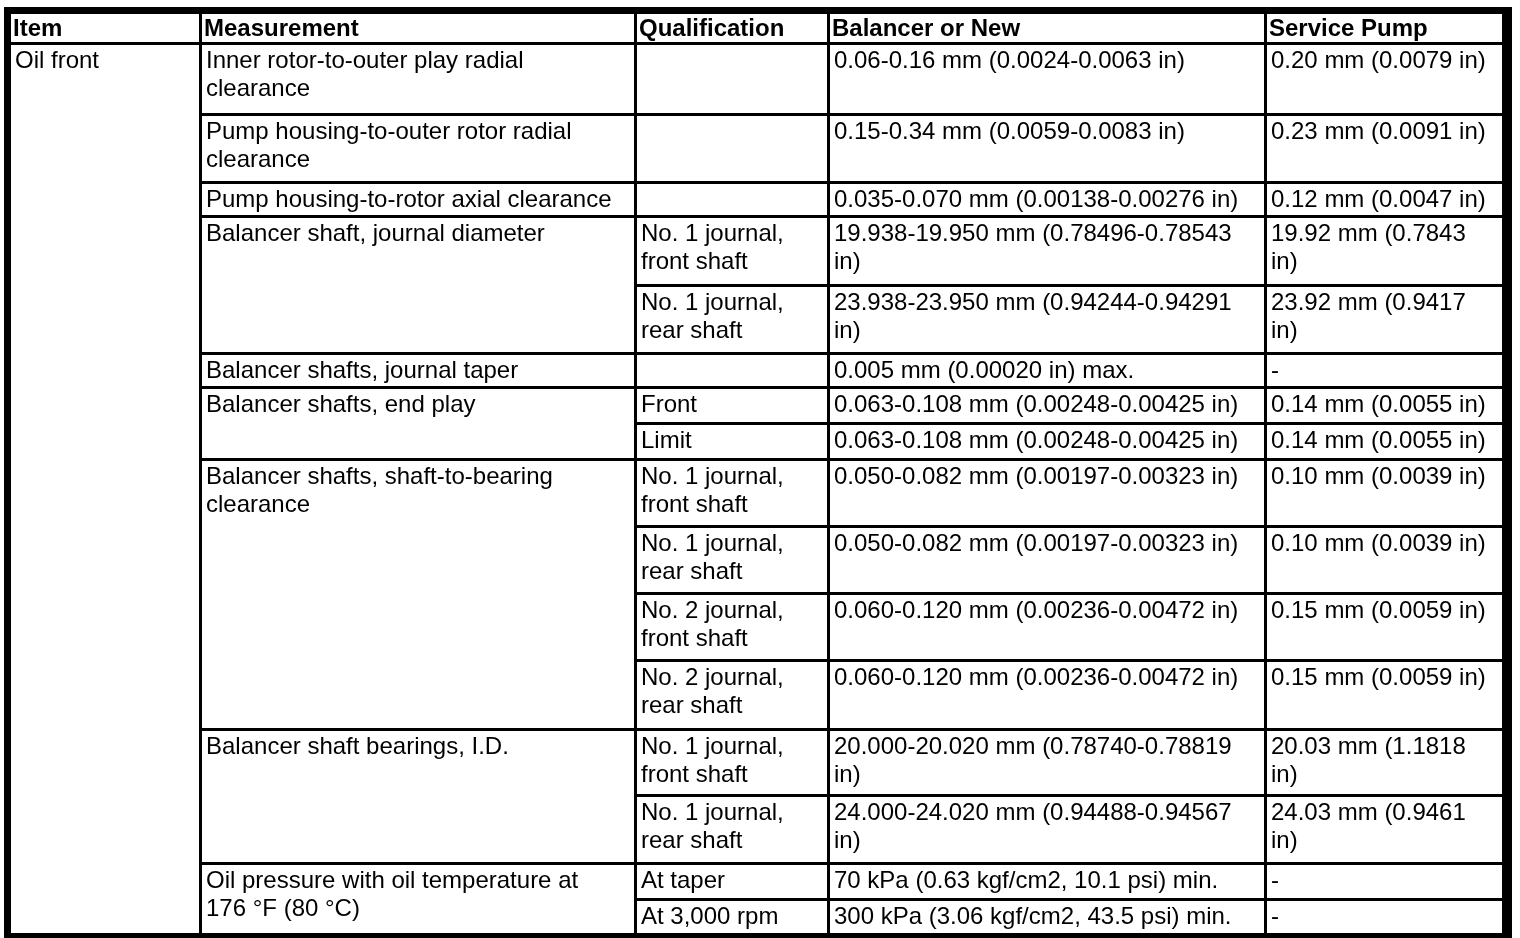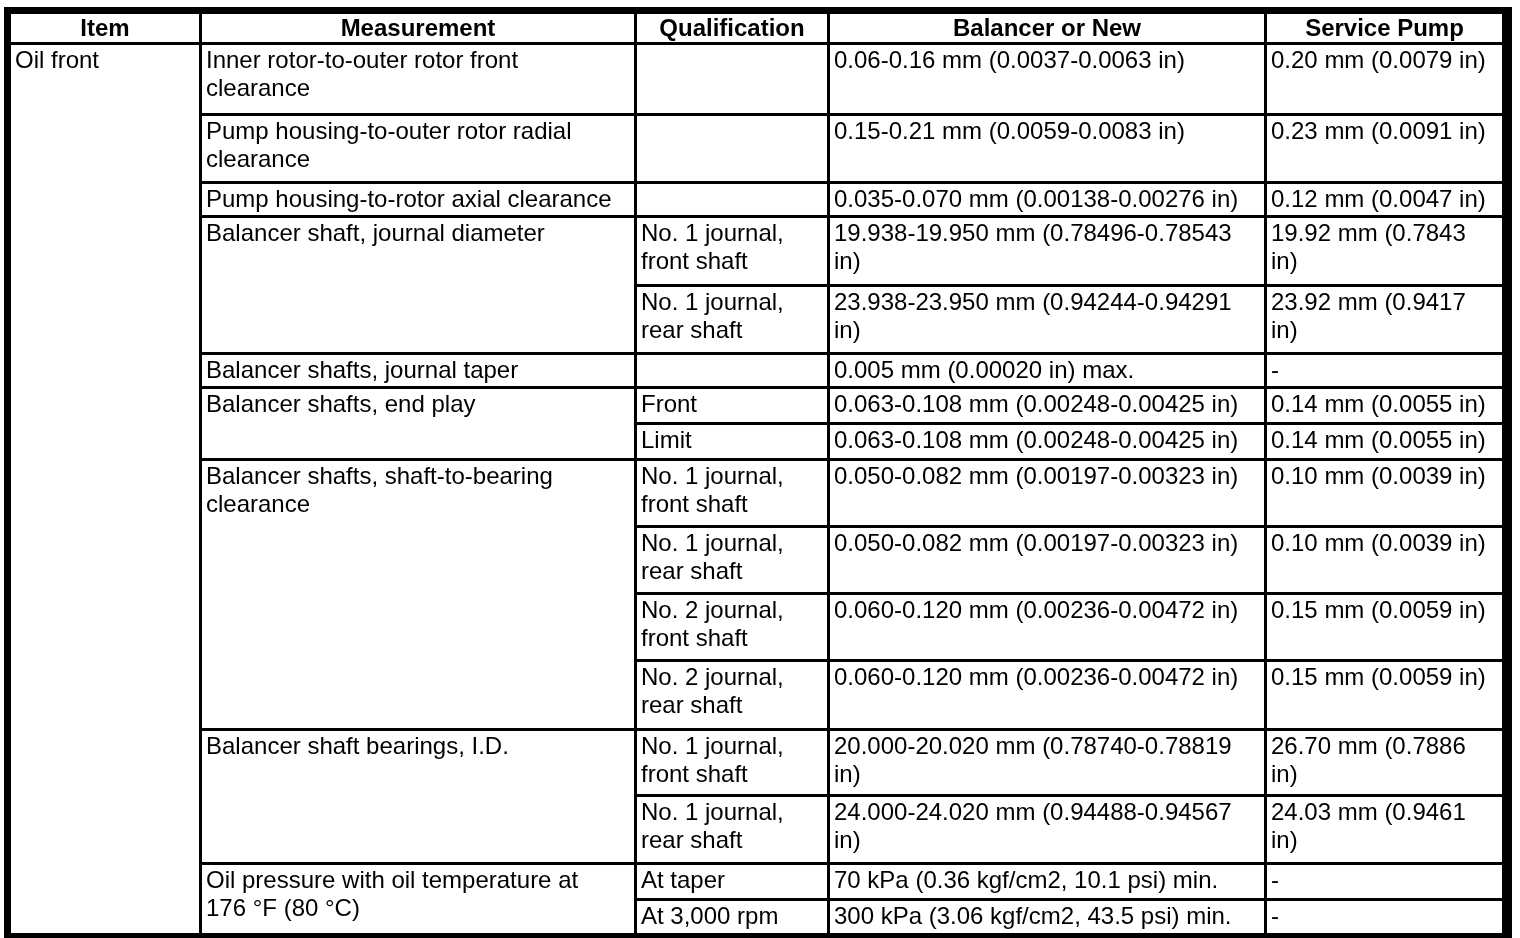--- a/index.html
+++ b/index.html
@@ -36,21 +36,20 @@
     border: 3px solid #000000;
     padding: 1px 4px 2px 4px;
     vertical-align: top;
     text-align: left;
     white-space: pre-line;
     overflow: hidden;
     font-weight: normal;
   }
   table.spec thead th {
     font-weight: bold;
-    text-align: center;
     vertical-align: middle;
     white-space: nowrap;
     padding: 0 2px;
   }
   col.c-item { width: 191px; }
   col.c-meas { width: 435px; }
   col.c-qual { width: 193px; }
   col.c-std  { width: 437px; }
   col.c-lim  { width: 238px; }
 </style>
@@ -72,31 +71,31 @@
           <th>Item</th>
           <th>Measurement</th>
           <th>Qualification</th>
           <th>Balancer or New</th>
           <th>Service Pump</th>
         </tr>
       </thead>
       <tbody>
         <tr style="height:71px">
           <td rowspan="16">Oil front</td>
-          <td>Inner rotor-to-outer rotor front
+          <td>Inner rotor-to-outer play radial
 clearance</td>
           <td></td>
-          <td>0.06-0.16 mm (0.0037-0.0063 in)</td>
+          <td>0.06-0.16 mm (0.0024-0.0063 in)</td>
           <td>0.20 mm (0.0079 in)</td>
         </tr>
         <tr style="height:68px">
           <td>Pump housing-to-outer rotor radial
 clearance</td>
           <td></td>
-          <td>0.15-0.21 mm (0.0059-0.0083 in)</td>
+          <td>0.15-0.34 mm (0.0059-0.0083 in)</td>
           <td>0.23 mm (0.0091 in)</td>
         </tr>
         <tr style="height:33px">
           <td>Pump housing-to-rotor axial clearance</td>
           <td></td>
           <td>0.035-0.070 mm (0.00138-0.00276 in)</td>
           <td>0.12 mm (0.0047 in)</td>
         </tr>
         <tr style="height:69px">
           <td rowspan="2">Balancer shaft, journal diameter</td>
@@ -157,36 +156,36 @@
 rear shaft</td>
           <td>0.060-0.120 mm (0.00236-0.00472 in)</td>
           <td>0.15 mm (0.0059 in)</td>
         </tr>
         <tr style="height:66px">
           <td rowspan="2">Balancer shaft bearings, I.D.</td>
           <td>No. 1 journal,
 front shaft</td>
           <td>20.000-20.020 mm (0.78740-0.78819
 in)</td>
-          <td>26.70 mm (0.7886
+          <td>20.03 mm (1.1818
 in)</td>
         </tr>
         <tr style="height:68px">
           <td>No. 1 journal,
 rear shaft</td>
           <td>24.000-24.020 mm (0.94488-0.94567
 in)</td>
           <td>24.03 mm (0.9461
 in)</td>
         </tr>
         <tr style="height:36px">
           <td rowspan="2">Oil pressure with oil temperature at
 176 °F (80 °C)</td>
           <td>At taper</td>
-          <td>70 kPa (0.36 kgf/cm2, 10.1 psi) min.</td>
+          <td>70 kPa (0.63 kgf/cm2, 10.1 psi) min.</td>
           <td>-</td>
         </tr>
         <tr style="height:35px">
           <td>At 3,000 rpm</td>
           <td>300 kPa (3.06 kgf/cm2, 43.5 psi) min.</td>
           <td>-</td>
         </tr>
       </tbody>
     </table>
   </div>

